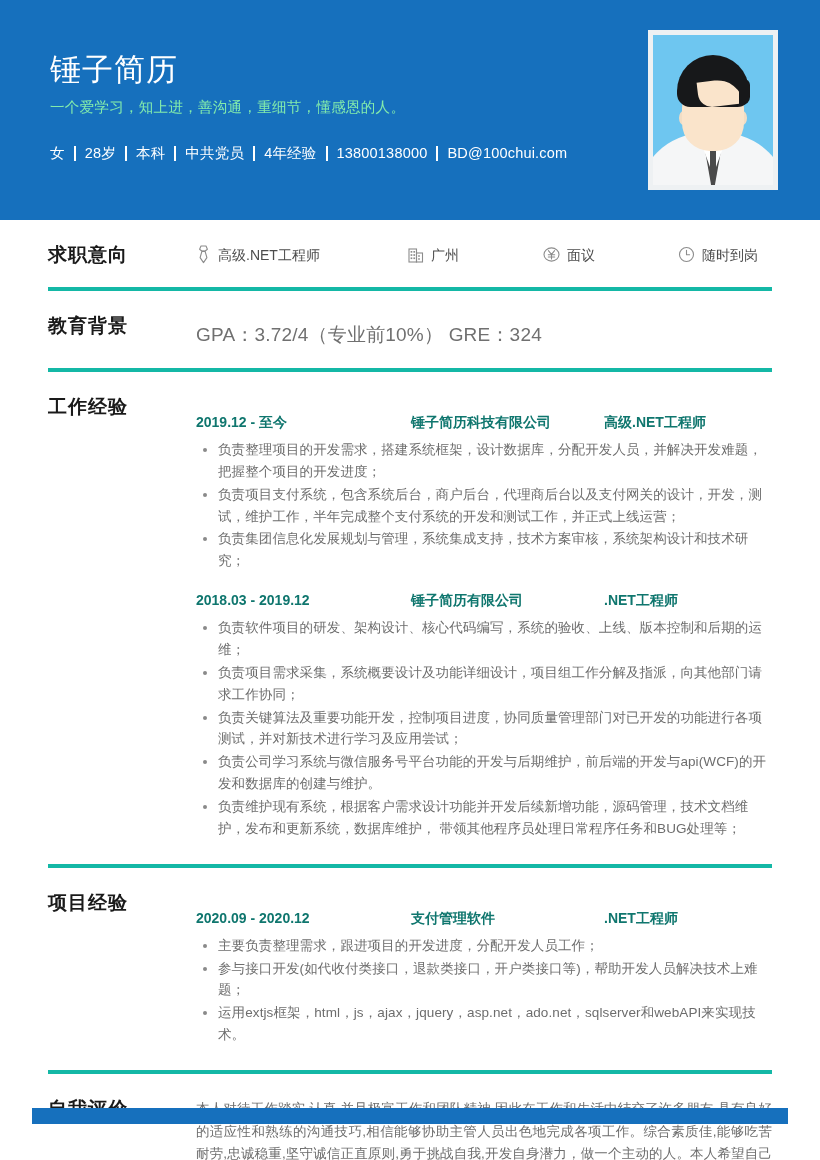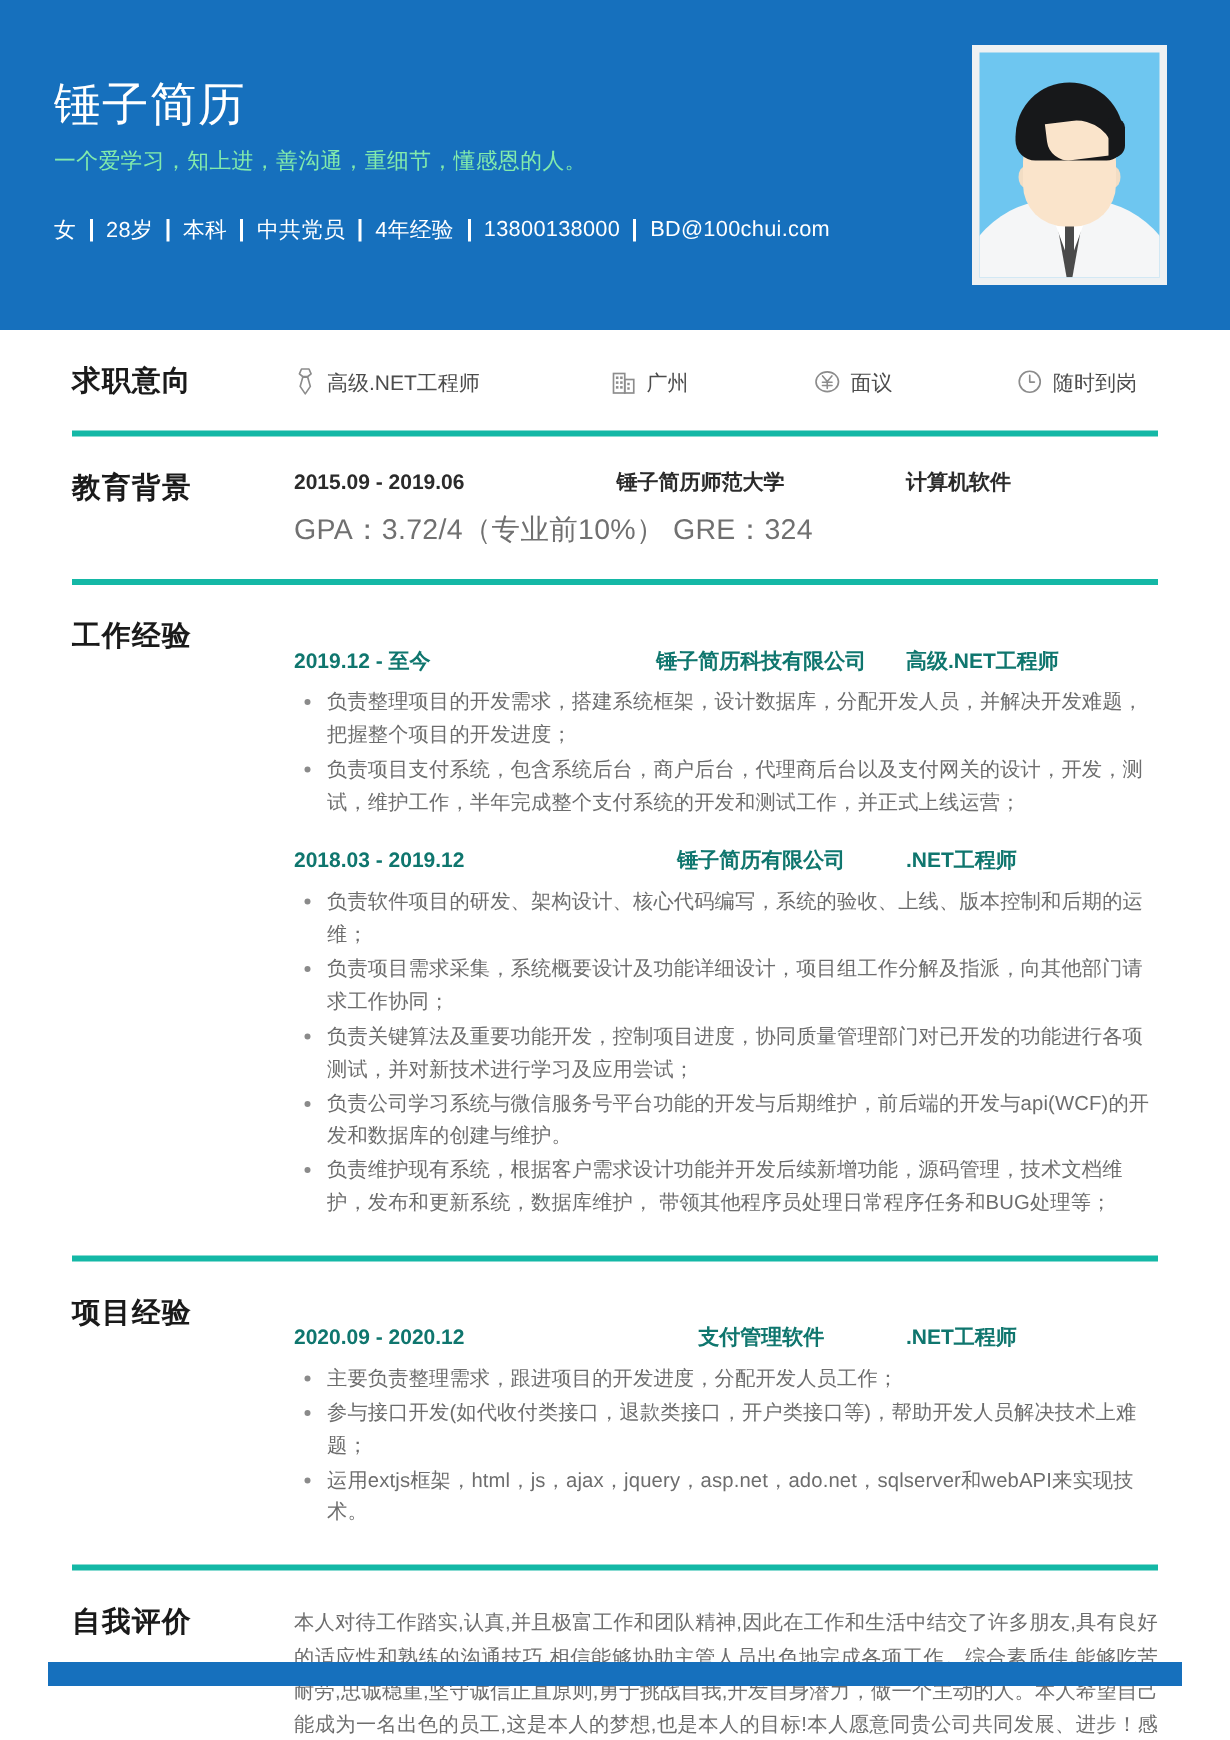--- a/index.html
+++ b/index.html
@@ -22,21 +22,21 @@
   
   .header {
     position: relative;
     width: 820px;
     height: 220px;
     background: #1670bd;
   }
 
   .header-left {
     position: absolute;
-    left: 36px;
+    left: 50px;
     top: 52px;
     width: 560px;
   }
 
   .name {
     font-size: 31px;
     font-weight: 400;
     color: #ffffff;
     letter-spacing: 1px;
     line-height: 1.15;
@@ -259,21 +259,21 @@
   .entry-head {
     display: flex;
     align-items: baseline;
     font-size: 14px;
     font-weight: bold;
     color: #0f766e;
     margin-bottom: 7px;
     margin-top: 20px;
   }
   .e-date  { width: 215px; }
-  .e-org   { width: 193px; text-align: center; }
+  .e-org   { width: 193px; }
   .e-role  { width: auto; }
 
   ul.bullets { list-style: none; margin: 0; padding: 0; }
   ul.bullets li {
     position: relative;
     padding-left: 22px;
     font-size: 13.5px;
     line-height: 1.62;
     color: #6d6d6d;
     margin-bottom: 1px;
@@ -412,42 +412,38 @@
             <span>随时到岗</span>
           </div>
 
         </div>
       </div>
     </div>
 
     <div class="section">
       <div class="sec-title">教育背景</div>
       <div class="sec-body">
-        <div class="edu-row">
-          <span class="edu-date">2015.09 - 2019.06</span>
-          <span class="edu-school">锤子简历师范大学</span>
-          <span class="edu-major">计算机软件</span>
-        </div>
         <div class="edu-sub">GPA：3.72/4（专业前10%） GRE：324</div>
       </div>
     </div>
 
     <div class="section">
       <div class="sec-title">工作经验</div>
       <div class="sec-body">
 
         <div class="entry">
           <div class="entry-head">
             <span class="e-date">2019.12 - 至今</span>
             <span class="e-org">锤子简历科技有限公司</span>
             <span class="e-role">高级.NET工程师</span>
           </div>
           <ul class="bullets">
             <li>负责整理项目的开发需求，搭建系统框架，设计数据库，分配开发人员，并解决开发难题，把握整个项目的开发进度；</li>
             <li>负责项目支付系统，包含系统后台，商户后台，代理商后台以及支付网关的设计，开发，测试，维护工作，半年完成整个支付系统的开发和测试工作，并正式上线运营；</li>
+            <li>负责集团信息化发展规划与管理，系统集成支持，技术方案审核，系统架构设计和技术研究；</li>
           </ul>
         </div>
 
         <div class="entry">
           <div class="entry-head">
             <span class="e-date">2018.03 - 2019.12</span>
             <span class="e-org">锤子简历有限公司</span>
             <span class="e-role">.NET工程师</span>
           </div>
           <ul class="bullets">

